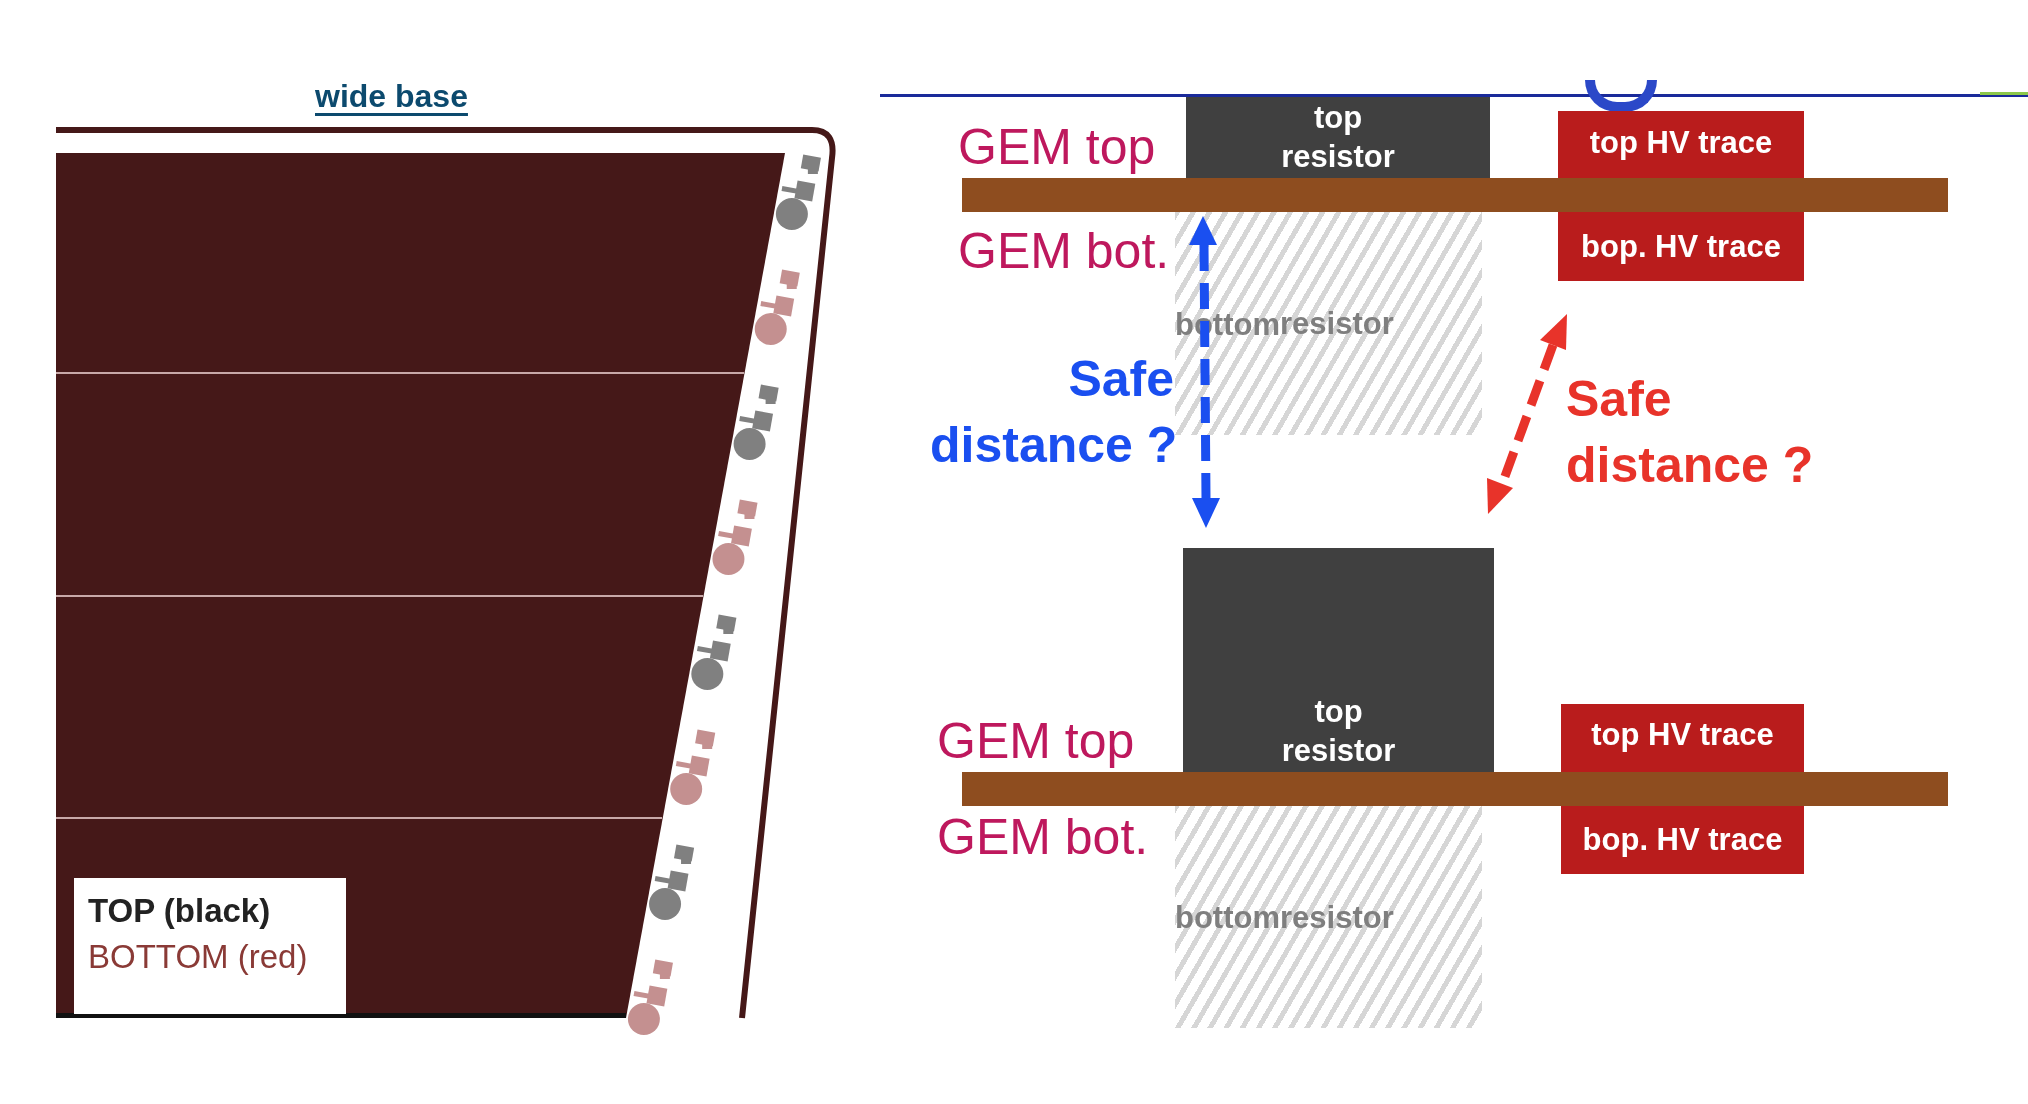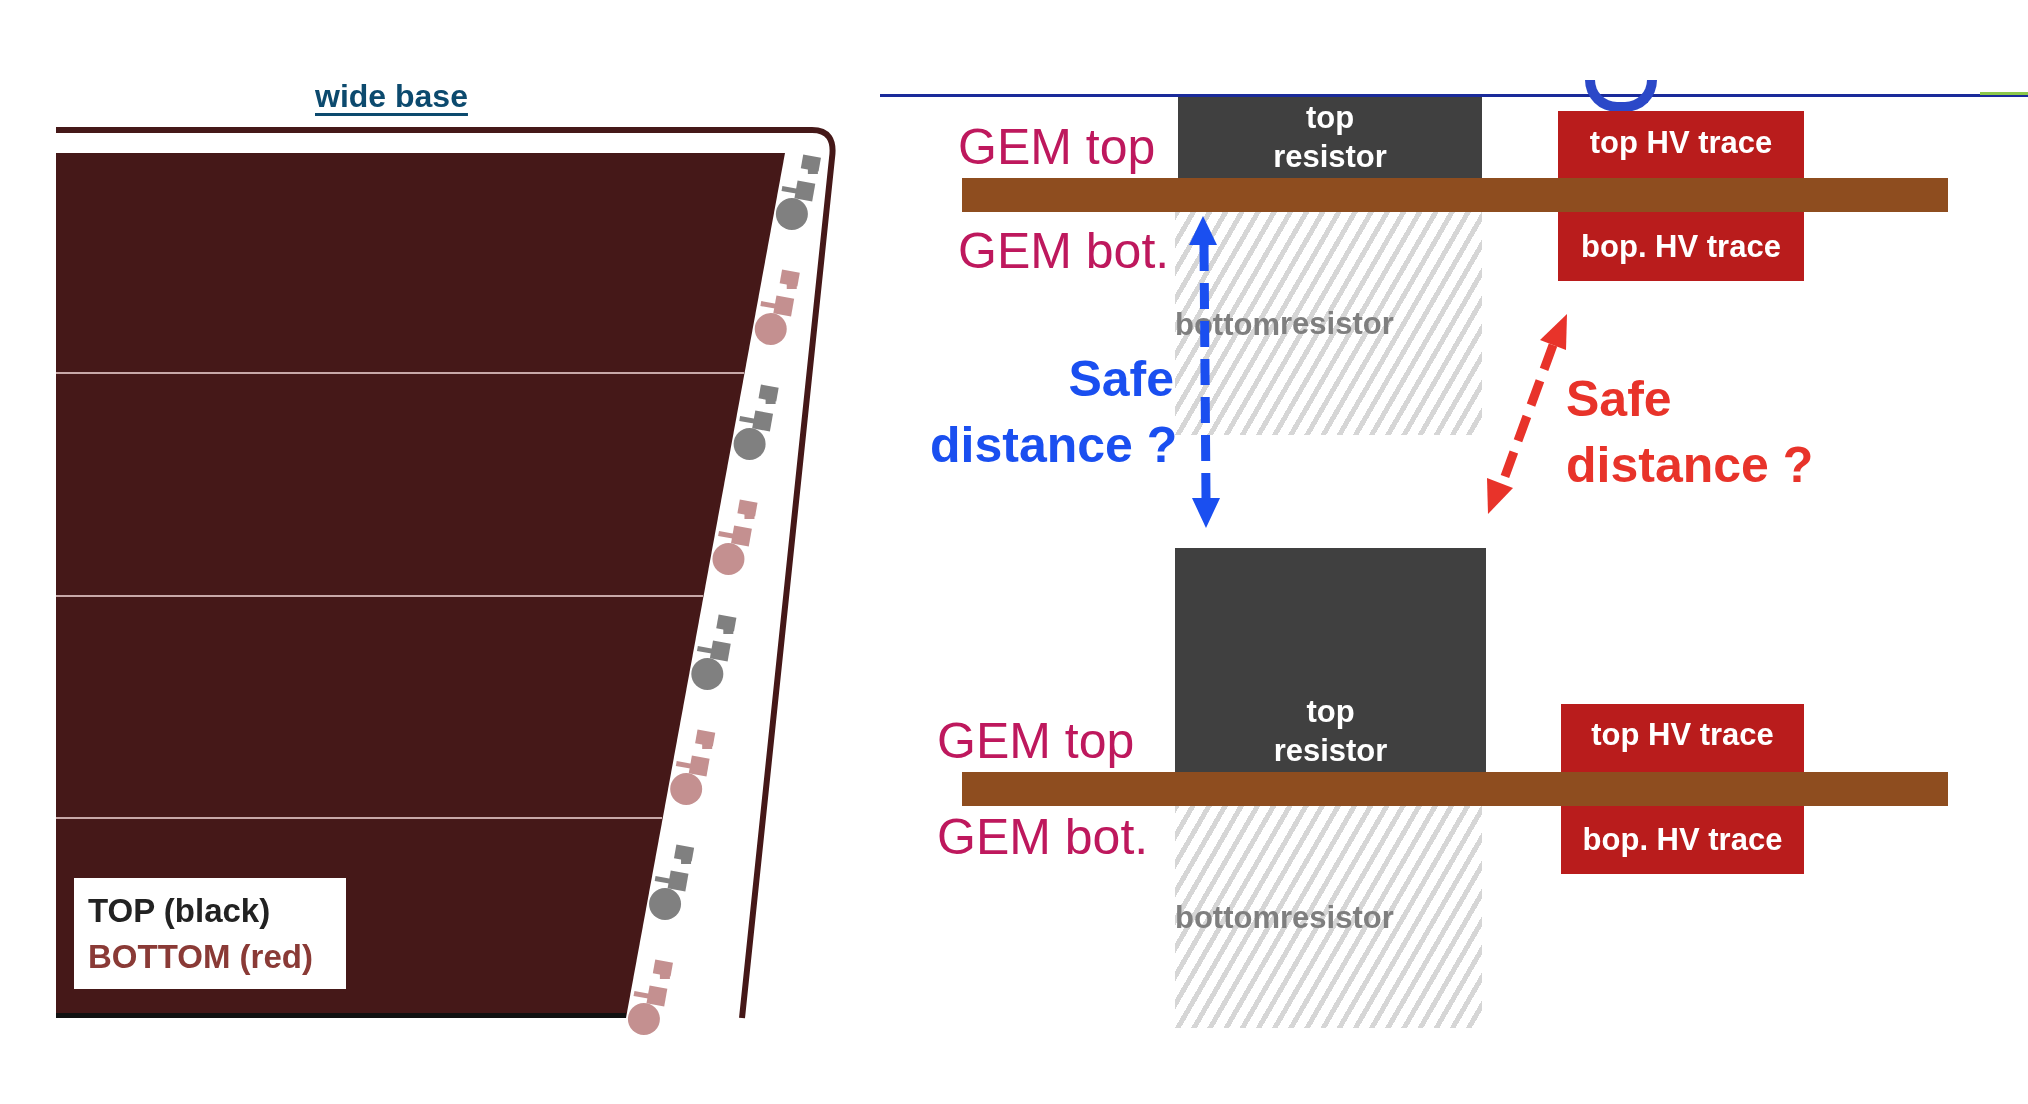--- a/index.html
+++ b/index.html
@@ -4,34 +4,34 @@
 <style>
   html, body { margin:0; padding:0; background:#ffffff; }
   body { width:2028px; height:1104px; position:relative; overflow:hidden;
          font-family:"Liberation Sans", "DejaVu Sans", sans-serif; }
   .abs { position:absolute; }
   svg { position:absolute; left:0; top:0; }
 
   .gem-label { position:absolute; font-size:50px; color:#be185d; white-space:nowrap; line-height:1; }
   .res-dark { position:absolute; background:#404040; color:#fff; font-weight:bold;
               font-size:31px; text-align:center; line-height:39px;
-              display:flex; flex-direction:column; justify-content:flex-end; align-items:center; }
+              display:flex; flex-direction:column; justify-content:flex-end; align-items:center;margin-left:8px; }
   .res-hatch { position:absolute;
                background: repeating-linear-gradient(-60deg, #ffffff 0px, #ffffff 9px, #d6d6d6 9px, #d6d6d6 14px);
                color:#7f7f7f; font-weight:bold; font-size:31px; text-align:center; line-height:39px;
                display:flex; flex-direction:row; justify-content:flex-start; align-items:center; }
   .substrate { position:absolute; background:#8e4d1f; }
   .hv { position:absolute; background:#b91c1c; color:#fff; font-weight:bold; font-size:31px;
         display:flex; align-items:center; justify-content:center; white-space:nowrap; }
   .q-blue { position:absolute; color:#1a4ff0; font-weight:bold; font-size:50px; text-align:right; line-height:66px; white-space:nowrap; }
   .q-red  { position:absolute; color:#e8332a; font-weight:bold; font-size:50px; text-align:left; line-height:66px; white-space:nowrap; }
 
   .legend-box { position:absolute; background:#fff; padding:10px 14px; box-sizing:border-box; }
   .legend-top { color:#222; font-weight:bold; font-size:33px; line-height:46px; white-space:nowrap; }
-  .legend-bot { color:#8a3a36; font-weight:bold; font-size:33px; line-height:46px; white-space:nowrap; }
+  .legend-bot { color:#8a3a36; font-weight:normal; font-size:33px; line-height:46px; white-space:nowrap; }
   .wide-base { position:absolute; color:#0c4a6e; font-weight:bold; font-size:32px;
                text-decoration:underline; text-underline-offset:6px; white-space:nowrap; }
 </style>
 </head>
 <body>
 
 <div>
   <span class="wide-base" style="left:315px; top:78px;">wide base</span>
 
   <svg id="foil-svg" width="860" height="1104" viewBox="0 0 860 1104">
@@ -98,21 +98,21 @@
         <g>
           <rect x="653.9040462427746" y="961" width="18" height="14" transform="rotate(10 662.9040462427746 968)" fill="#c49090"></rect>
           <rect x="659.9040462427746" y="973" width="10" height="6" fill="#c49090"></rect>
           <rect x="633.9040462427746" y="993" width="22" height="5" transform="rotate(10 644.9040462427746 995)" fill="#c49090"></rect>
           <rect x="647.9040462427746" y="987" width="18" height="18" transform="rotate(10 656.9040462427746 996)" fill="#c49090"></rect>
           <circle cx="643.9040462427746" cy="1019" r="16" fill="#c49090"></circle>
         </g>
       </g>
   </svg>
 
-  <div class="legend-box" style="left:74px; top:878px; width:272px; height:111px;">
+  <div class="legend-box" style="left:74px; top:878px; width:272px; height:136px;">
     <div class="legend-top">TOP (black)</div>
     <div class="legend-bot">BOTTOM (red)</div>
   </div>
 </div>
 
 <div>
 
   <div class="abs" style="left:880px; top:94px; width:1148px; height:3px; background:#1a2a9a;"></div>
   <div class="abs" style="left:1585px; top:80px; width:72px; height:32px; border:0 solid #2b48c8; border-width:0 10px 10px 10px; border-radius:0 0 40px 40px; background:transparent; box-sizing:border-box;"></div>
   <div class="abs" style="left:1980px; top:92px; width:48px; height:3px; background:#8cc84a;"></div>

